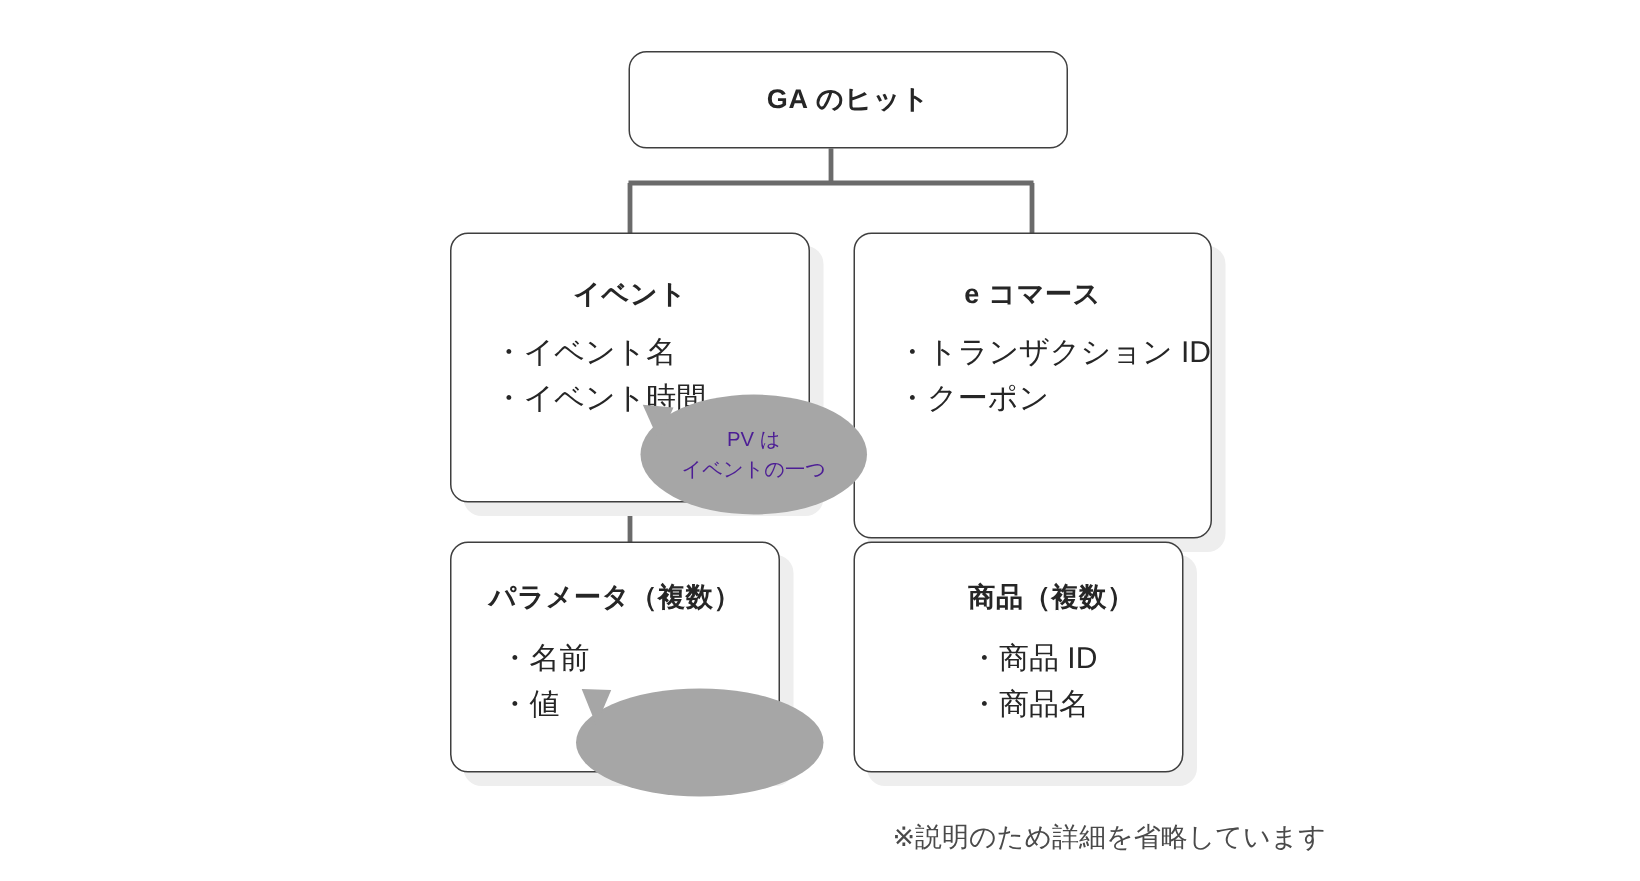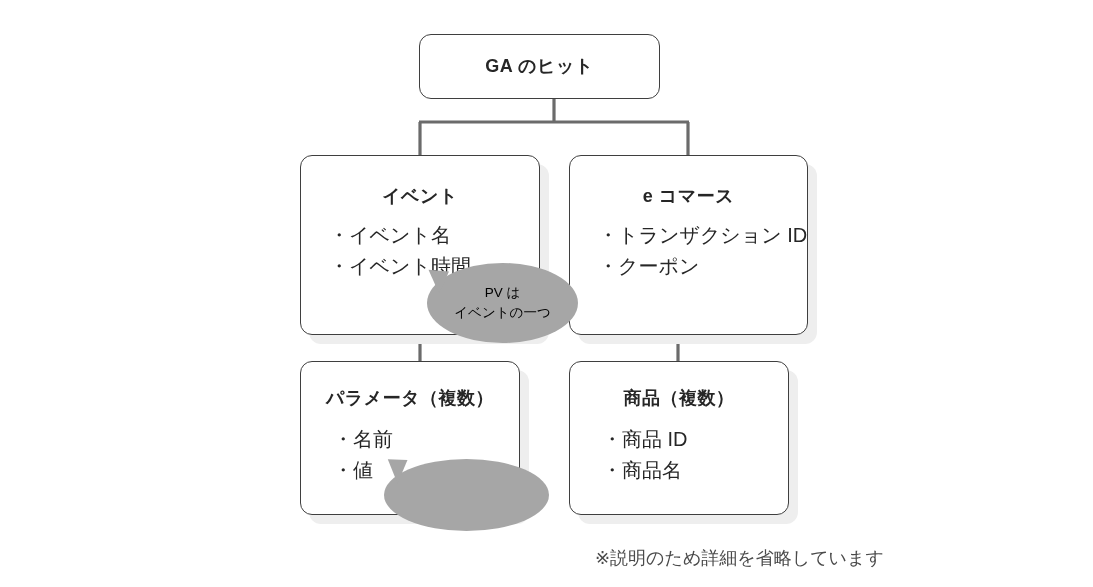--- a/index.html
+++ b/index.html
@@ -55,68 +55,69 @@
     font-size: 20px;
     line-height: 1.55;
     color: #262626;
     white-space: nowrap;
   }
 
   
   #node-root {
     left: 419px;
     top: 34px;
-    width: 241px;
+    width: 293px;
     height: 65px;
   }
   #node-root .node-title {
     line-height: 63px;
     font-size: 18px;
   }
 
   
   #node-event {
     left: 300px;
     top: 155px;
     width: 240px;
     height: 180px;
   }
   #node-ecommerce {
     left: 569px;
     top: 155px;
     width: 239px;
-    height: 180px;
+    height: 204px;
   }
   
   #node-parameter {
     left: 300px;
     top: 361px;
     width: 220px;
     height: 154px;
     font-family: Liberation Serif, serif;
   }
   #node-product {
     left: 569px;
     top: 361px;
     width: 220px;
     height: 154px;
+    padding-left: 44px;
   }
 
   .mid-title { padding-top: 28px; }
   .mid-list  { padding-left: 28px; padding-top: 12px; }
 
   .bot-title { padding-top: 24px; }
   .bot-list  { padding-left: 32px; padding-top: 14px; }
 
   
   .bubble {
     position: absolute;
     background: #a6a6a6;
     border-radius: 50%;
-    color: #000000;
+    color: #4c1d95;
     text-align: center;
     display: flex;
     align-items: center;
     justify-content: center;
     font-size: 13.5px;
     line-height: 1.45;
   }
   .bubble .bubble-text {
     padding: 0 10px;
     white-space: pre-line;

